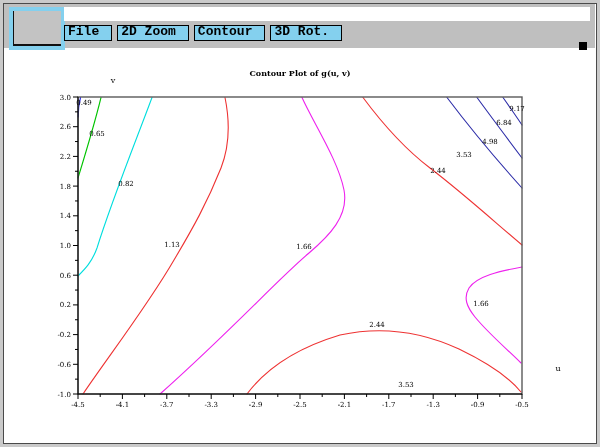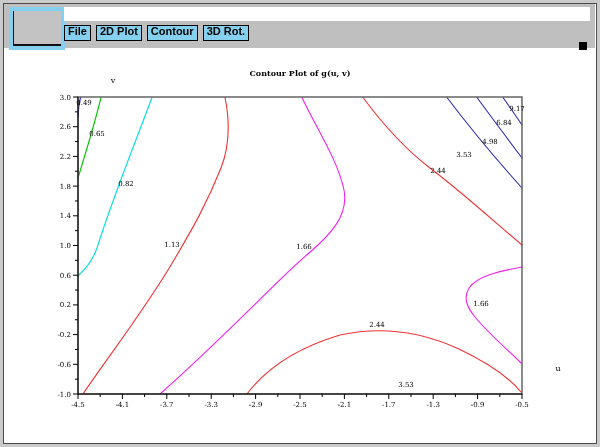--- a/index.html
+++ b/index.html
@@ -5,41 +5,41 @@
   html,body{margin:0;padding:0;width:600px;height:447px;background:#cacaca;overflow:hidden;
             font-family:"DejaVu Sans",sans-serif;}
   #window{position:absolute;left:3px;top:3px;width:592px;height:439px;
           border:1px solid #4a4a4a;background:#ffffff;}
   #topband{position:absolute;left:0;top:0;width:591px;height:44px;background:#bfbfbf;}
   #cornerbox{position:absolute;left:5px;top:3px;width:48px;height:35px;
              border:4px solid #84d0ee;background:#c3c3c3;
              box-shadow:inset 1px -2px 0 #111;}
   #msgbar{position:absolute;left:60px;top:3px;width:526px;height:14px;background:#ffffff;}
   #btnrow{position:absolute;left:60px;top:21px;height:16px;display:flex;gap:5px;}
-  .tb-btn{font-family:Liberation Sans, sans-serif;font-size:11px;font-weight:bold;
-          color:#000;background:#84d0ee;border:1px solid #000;padding:1px 3px 2px 3px;
+  .tb-btn{font-family:Liberation Mono, monospace;font-size:13px;font-weight:bold;
+          color:#000;background:#84d0ee;border:1px solid #000;padding:1px 12px 2px 3px;
           line-height:9px;white-space:nowrap;cursor:default;}
   #resizedot{position:absolute;left:575px;top:38px;width:8px;height:8px;background:#000;}
   #plotsvg{position:absolute;left:0;top:0;}
   text{fill:#000;}
   .ticklbl{font-family:"DejaVu Serif",serif;font-size:7px;}
   .ctlbl{font-family:"DejaVu Serif",serif;font-size:7px;}
   .axlbl{font-family:"DejaVu Serif",serif;font-size:8px;}
   .title{font-family:"DejaVu Serif",serif;font-size:8px;font-weight:bold;}
 </style>
 </head>
 <body>
 
 <div id="window">
   <div id="topband">
     <div id="cornerbox"></div>
     <div id="msgbar"></div>
     <div id="btnrow">
       <div class="tb-btn">File</div>
-      <div class="tb-btn">2D Plot</div>
+      <div class="tb-btn">2D Zoom</div>
       <div class="tb-btn">Contour</div>
       <div class="tb-btn">3D Rot.</div>
     </div>
     <div id="resizedot"></div>
   </div>
   <svg id="plotsvg" width="592" height="439" viewBox="4 4 592 439" xmlns="http://www.w3.org/2000/svg">
       <path d="M 80.5,97.5 C 78.8,104 78.1,110 78.2,117" fill="none" stroke="#2222ee" stroke-width="1.1" stroke-linecap="round"></path>
       <path d="M 101,97.5 C 95,122 86,152 78,178" fill="none" stroke="#00c400" stroke-width="1.1" stroke-linecap="round"></path>
       <path d="M 152,97.5 C 137,138 112,200 97,248 C 92,262 85,269 78,276" fill="none" stroke="#00dede" stroke-width="1.1" stroke-linecap="round"></path>
       <path d="M 225,97.5 C 230,122 230,145 221,168 C 207,203 193,228 174,260 C 148,305 108,357 83,394" fill="none" stroke="#ee3333" stroke-width="1.1" stroke-linecap="round"></path>

